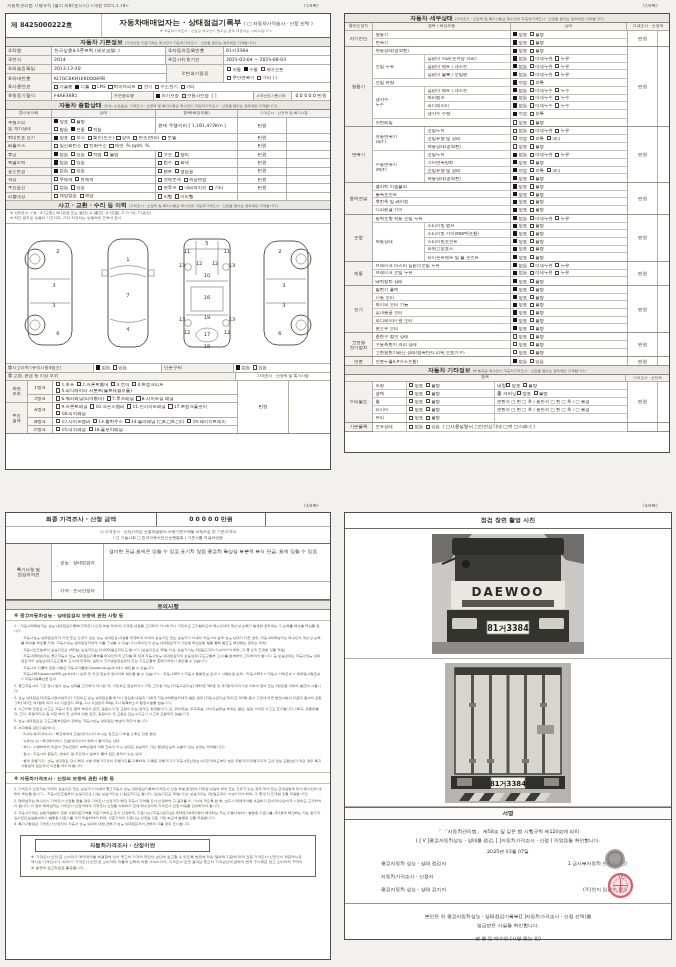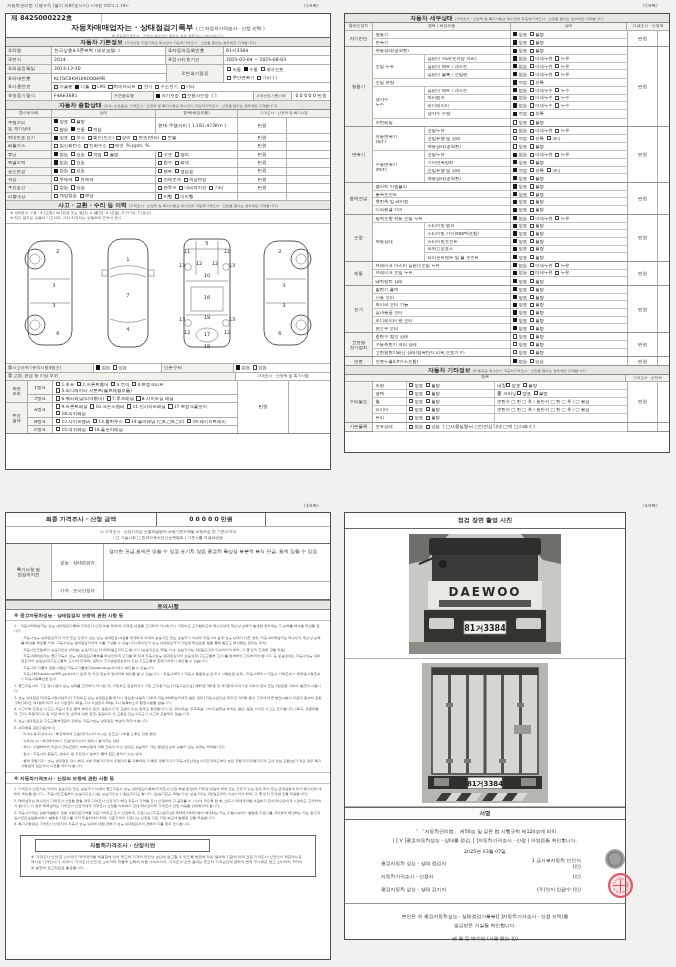--- a/index.html
+++ b/index.html
@@ -4,40 +4,40 @@
 <style>
   html,body{margin:0;padding:0;}
   body{width:676px;height:967px;background:#efeeec;font-family:"DejaVu Sans","Liberation Sans",sans-serif;color:#2f2d2a;-webkit-font-smoothing:antialiased;}
   .canvas{position:relative;width:676px;height:967px;overflow:hidden;background:#f2f1ef;}
   .rule-line{position:absolute;top:3px;left:7px;font-size:4.3px;color:#555;}
   .pgno{position:absolute;font-size:4.3px;color:#555;}
   .sheet{position:absolute;background:#fff;border:1.4px solid #514e4a;box-sizing:border-box;}
   #sheet1{left:5px;top:13px;width:326px;height:457px;}
   #sheet2{left:344px;top:13px;width:326px;height:440px;}
   #sheet3{left:5px;top:512px;width:326px;height:448px;}
-  #sheet4{left:344px;top:512px;width:282px;height:428px;}
+  #sheet4{left:344px;top:512px;width:328px;height:428px;}
   .sec{background:#e9e7e2;border-bottom:0.8px solid #8d8a85;text-align:center;font-weight:bold;font-size:5.8px;line-height:9px;height:9px;}
   .sec .note{font-weight:normal;font-size:3.4px;color:#555;}
   *{box-sizing:border-box;}
   
   .fr{display:flex;}
   .c{display:flex;align-items:center;padding:0 2px;border-right:0.6px solid #b2afa9;overflow:hidden;font-size:4.6px;line-height:1.25;}
   .c:last-child{border-right:none;}
   .lab{background:#f2f1ed;color:#3a3835;}
   .ctr{justify-content:center;text-align:center;}
   .bb{border-bottom:0.6px solid #b2afa9;}
   .flex1{flex:1;}
   .pre{white-space:pre-line;}
   
   .opt{display:inline-flex;align-items:center;margin-right:2.6px;white-space:nowrap;}
   .cb{display:inline-block;width:4.2px;height:4.2px;border:0.8px solid #46433f;background:#fff;margin-right:1.2px;flex:none;}
   .cb.on{background:#15151f;border-color:#15151f;}
   .ol{font-size:4.4px;}
   
-  .title-row{display:flex;height:24px;border-bottom:0.9px solid #6a6762;flex-direction:column;}
+  .title-row{display:flex;height:24px;border-bottom:0.9px solid #6a6762;}
   .docno{width:96px;display:flex;align-items:center;padding-left:5px;font-weight:bold;font-size:6.6px;border-right:0.6px solid #c0bdb7;}
   .tcenter{flex:1;display:flex;flex-direction:column;justify-content:center;align-items:center;}
   .ttl{font-size:7.6px;font-weight:bold;}
   .ttl small{font-weight:normal;font-size:4.6px;}
   .ttl-note{font-size:3.4px;color:#666;margin-top:1px;}
   
   .chead{display:flex;height:8px;border-bottom:0.6px solid #b2afa9;background:#f2f1ed;}
   .chead .c{font-size:3.9px;color:#4a4844;}
   .crow{display:flex;height:8.4px;border-bottom:0.6px solid #b2afa9;}
   .crow.tall{height:16px;}

